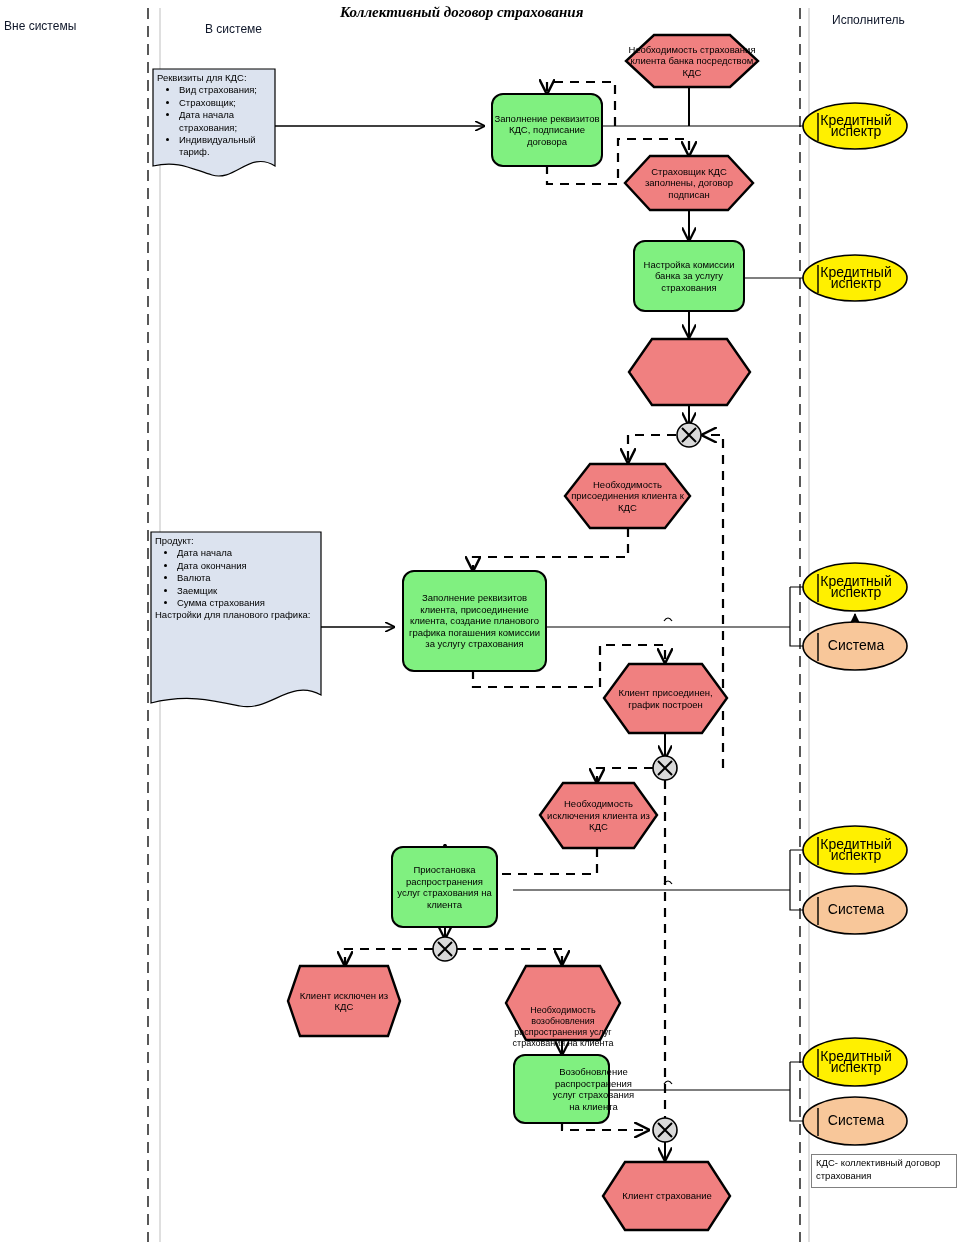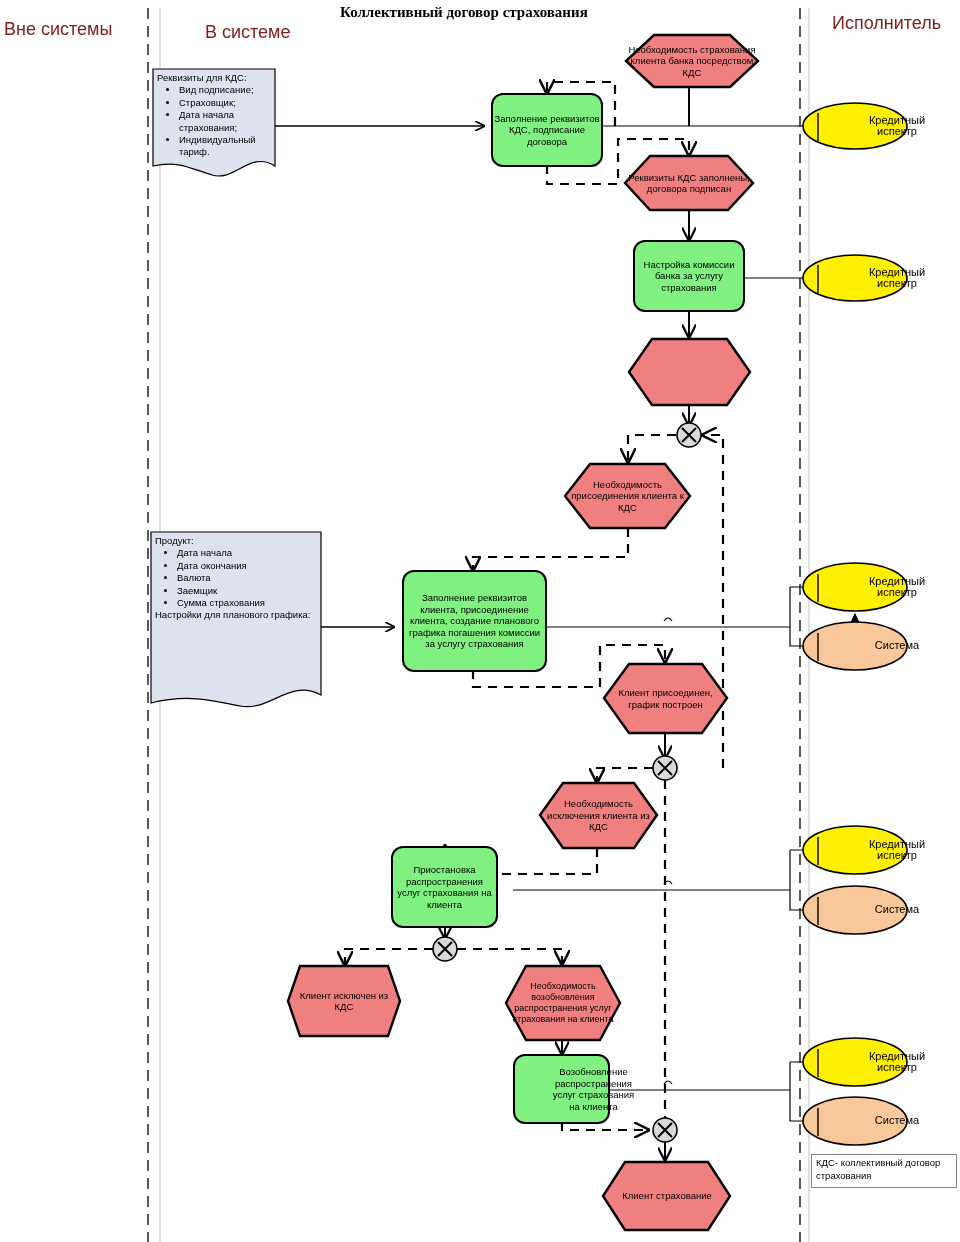--- a/index.html
+++ b/index.html
@@ -16,22 +16,22 @@
     overflow: hidden;
   }
   svg#diagram {
     position: absolute;
     left: 0; top: 0;
     width: 960px;
     height: 1242px;
   }
   .lane-header {
     position: absolute;
-    font-size: 18px;
-    color: #7f1d1d;
+    font-size: 12px;
+    color: #0f172a;
     white-space: nowrap;
   }
   .diagram-title {
     position: absolute;
     font-family: "Liberation Serif", serif;
     font-weight: bold;
     font-size: 15px;
     color: #000;
     white-space: nowrap;
   }
@@ -47,24 +47,23 @@
     color: #000;
     pointer-events: none;
   }
   .node-label.small { font-size: 9px; line-height: 11px; }
   .role-label {
     position: absolute;
     display: flex;
     align-items: center;
     justify-content: center;
     text-align: center;
-    font-size: 11px;
+    font-size: 14px;
     line-height: 11.5px;
     color: #000;
-    padding-left: 41px;
   }
   .anno-box {
     position: absolute;
     box-sizing: border-box;
     font-size: 9.5px;
     line-height: 12.4px;
     color: #000;
     padding: 2px 4px 0 4px;
   }
   .anno-box .anno-title { display: block; }
@@ -225,30 +224,30 @@
         <circle cx="445" cy="949" r="12" fill="#D9D9D9" stroke="#000" stroke-width="1.6"></circle>
         <path d="M 438,942 L 452,956 M 452,942 L 438,956" stroke="#000" stroke-width="2" fill="none"></path>
       </g>
       <g>
         <circle cx="665" cy="1130" r="12" fill="#D9D9D9" stroke="#000" stroke-width="1.6"></circle>
         <path d="M 658,1123 L 672,1137 M 672,1123 L 658,1137" stroke="#000" stroke-width="2" fill="none"></path>
       </g>
     </g>
   </svg>
 
-  <div class="diagram-title" style="left:340px; top:4px;">Коллективный договор страхования</div>
+  <div class="diagram-title" style="left:340px; top:4px;font-style:italic;">Коллективный договор страхования</div>
 
   <div class="lane-header" style="left:4px; top:19px;">Вне системы</div>
   <div class="lane-header" style="left:205px; top:22px;">В системе</div>
   <div class="lane-header" style="left:824px; top:13px;margin-left:8px;">Исполнитель</div>
 
   <div class="anno-box" style="left:153px; top:70px; width:122px;">
     <span class="anno-title">Реквизиты для КДС:</span>
     <ul>
-      <li>Вид подписание;</li>
+      <li>Вид страхования;</li>
       <li>Страховщик;</li>
       <li>Дата начала страхования;</li>
       <li>Индивидуальный тариф.</li>
     </ul>
   </div>
 
   <div class="anno-box" style="left:151px; top:533px; width:170px;">
     <span class="anno-title">Продукт:</span>
     <ul>
       <li>Дата начала</li>
@@ -257,38 +256,38 @@
       <li>Заемщик</li>
       <li>Сумма страхования</li>
     </ul>
     <span class="anno-title">Настройки для планового графика:</span>
   </div>
 
   <div class="node-label" style="left:626px; top:35px; width:132px; height:52px;">Необходимость страхования клиента банка посредством КДС</div>
 
   <div class="node-label" style="left:494px; top:96px; width:106px; height:68px;">Заполнение реквизитов КДС, подписание договора</div>
 
-  <div class="node-label" style="left:627px; top:157px; width:124px; height:52px;">Реквизиты КДС заполнены, договора подписан</div>
+  <div class="node-label" style="left:627px; top:157px; width:124px; height:52px;">Страховщик КДС заполнены, договор подписан</div>
 
   <div class="node-label" style="left:636px; top:243px; width:106px; height:66px;">Настройка комиссии банка за услугу страхования</div>
 
 
   <div class="node-label" style="left:570px; top:466px; width:115px; height:60px;">Необходимость присоединения клиента к КДС</div>
 
   <div class="node-label" style="left:405px; top:573px; width:139px; height:96px;">Заполнение реквизитов клиента, присоединение клиента, создание планового графика погашения комиссии за услугу страхования</div>
 
   <div class="node-label" style="left:607px; top:666px; width:117px; height:65px;">Клиент присоединен, график построен</div>
 
   <div class="node-label" style="left:543px; top:785px; width:111px; height:61px;">Необходимость исключения клиента из КДС</div>
 
   <div class="node-label" style="left:394px; top:849px; width:101px; height:76px;">Приостановка распространения услуг страхования на клиента</div>
 
   <div class="node-label" style="left:291px; top:968px; width:106px; height:66px;">Клиент исключен из КДС</div>
 
-  <div class="node-label small" style="left:509px; top:968px; width:108px; height:70px;">Необходимость возобновления распространения услуг страхования на клиента</div>
+  <div class="node-label small" style="left:509px; top:992px; width:108px; height:70px;">Необходимость возобновления распространения услуг страхования на клиента</div>
 
   <div class="node-label" style="left:516px; top:1057px; width:91px; height:64px;margin-left:32px;">Возобновление распространения услуг страхования на клиента</div>
 
   <div class="node-label" style="left:606px; top:1164px; width:122px; height:64px;">Клиент страхование</div>
 
   <div class="role-label" style="left:820px; top:110px; width:72px; height:32px;">Кредитный испектр</div>
   <div class="role-label" style="left:820px; top:262px; width:72px; height:32px;">Кредитный испектр</div>
   <div class="role-label" style="left:820px; top:571px; width:72px; height:32px;">Кредитный испектр</div>
   <div class="role-label" style="left:820px; top:634px; width:72px; height:24px;">Система</div>
   <div class="role-label" style="left:820px; top:834px; width:72px; height:32px;">Кредитный испектр</div>

